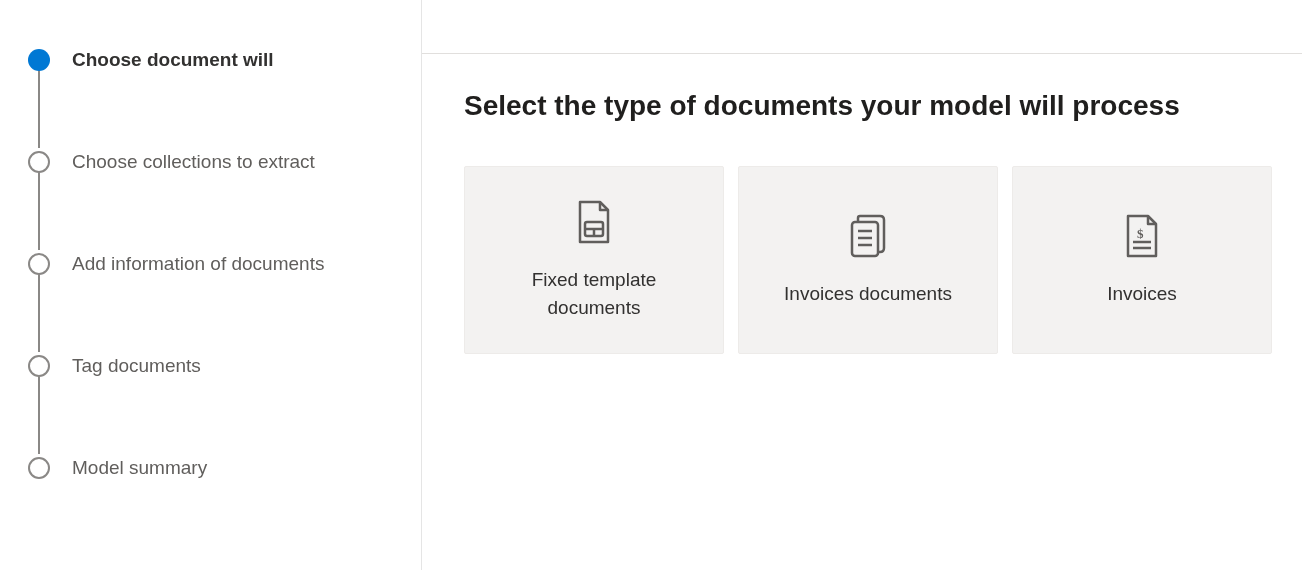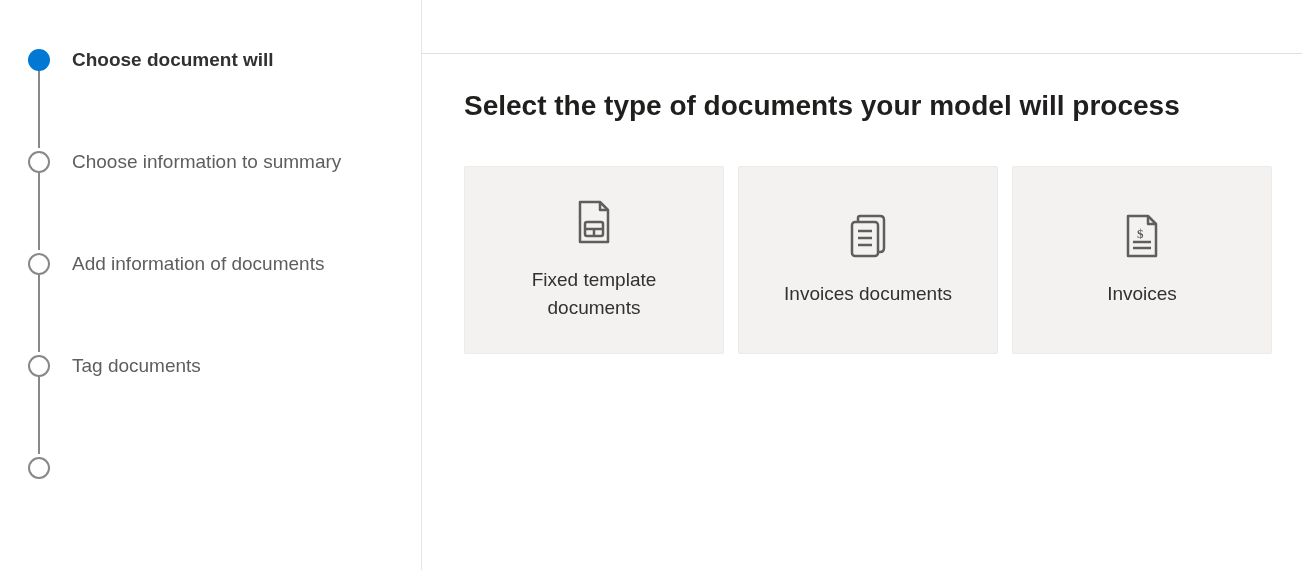--- a/index.html
+++ b/index.html
@@ -132,37 +132,38 @@
 
     <div class="step-item">
       <div class="step-indicator active"></div>
       <div class="step-connector"></div>
       <span class="step-label active">Choose document will</span>
     </div>
 
     <div class="step-item">
       <div class="step-indicator pending"></div>
       <div class="step-connector"></div>
-      <span class="step-label">Choose information to summary</span>
+      <span class="step-label">Choose collections to extract</span>
     </div>
 
     <div class="step-item">
       <div class="step-indicator pending"></div>
       <div class="step-connector"></div>
       <span class="step-label">Add information of documents</span>
     </div>
 
     <div class="step-item">
       <div class="step-indicator pending"></div>
       <div class="step-connector"></div>
       <span class="step-label">Tag documents</span>
     </div>
 
     <div class="step-item">
       <div class="step-indicator pending"></div>
+      <span class="step-label">Model summary</span>
     </div>
 
   </div>
 </div>
 
 <div class="main">
   <div class="main-header-line"></div>
   <div class="main-content">
     <h1 class="main-title">Select the type of documents your model will process</h1>
 

